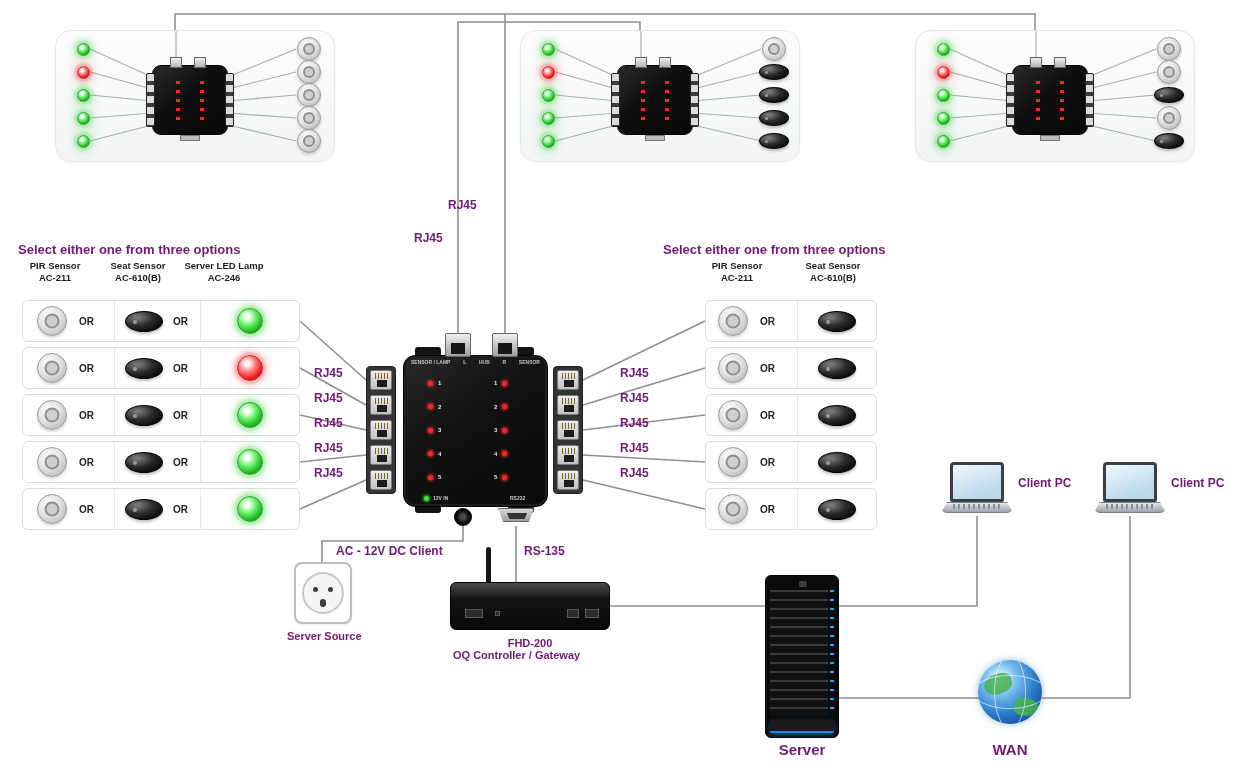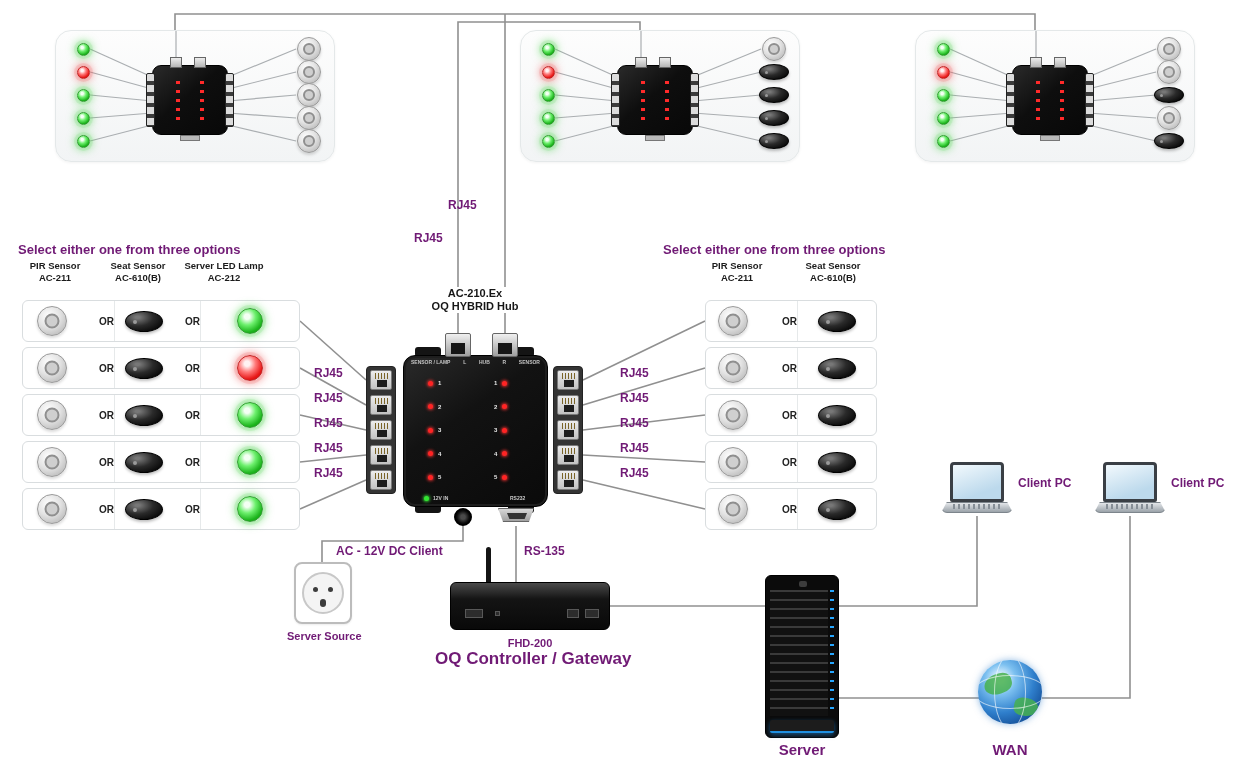--- a/index.html
+++ b/index.html
@@ -40,21 +40,21 @@
   
   .mini-hub { position:absolute; width:88px; height:86px; }
   .mh-body { position:absolute; left:6px; top:8px; width:76px; height:70px; background:linear-gradient(140deg,#2a2a2a,#0e0e0e 45%,#080808); border-radius:9px; border:1px solid #000; }
   .mh-port { position:absolute; top:0; width:12px; height:11px; background:linear-gradient(#ededed,#b5b5b5); border:1px solid #666; }
   .mh-strip { position:absolute; top:16px; width:9px; height:54px; background:repeating-linear-gradient(to bottom,#dcdcdc 0 7px,#3b3b3b 7px 11px); border:1px solid #222; border-radius:2px; }
   .mh-leds { position:absolute; top:24px; width:4px; height:42px; background:repeating-linear-gradient(to bottom,#ff2a2a 0 3px,transparent 3px 9px); }
   .mh-db9 { position:absolute; left:34px; top:78px; width:20px; height:6px; background:#b9b9b9; border:1px solid #777; }
 
   
   .opt-row { position:absolute; height:42px; background:#fff; border:1px solid #d9dddf; border-radius:6px; display:flex; align-items:center; }
-  .grp { display:flex; align-items:center; height:100%;justify-content:space-between; }
+  .grp { display:flex; align-items:center; height:100%; }
   .g1 { width:92px; padding-left:14px; border-right:1px solid #e6e9ea; gap:12px; }
   .g2 { width:86px; padding-left:10px; border-right:1px solid #e6e9ea; gap:10px; }
   .g3 { flex:1; justify-content:center; }
   .r1 { width:92px; padding-left:12px; border-right:1px solid #e6e9ea; gap:12px; }
   .r2 { flex:1; justify-content:center; }
   .or { font-size:10px; font-weight:bold; color:#222; }
 
   
   .hub-body { position:absolute; left:403px; top:355px; width:145px; height:152px; background:linear-gradient(145deg,#2a2a2a,#121212 40%,#0a0a0a); border-radius:12px; border:1px solid #000; box-shadow:inset 0 0 0 2px #1e1e1e; }
   .ear { position:absolute; width:26px; height:10px; background:#141414; border-radius:3px; }
@@ -290,21 +290,21 @@
   <div class="col-hdr" style="left:15px;top:260px;width:80px">
     <span>PIR Sensor</span>
       <span>AC-211</span>
   </div>
   <div class="col-hdr" style="left:100px;top:260px;width:76px">
     <span>Seat Sensor</span>
       <span>AC-610(B)</span>
   </div>
   <div class="col-hdr" style="left:176px;top:260px;width:96px">
     <span>Server LED Lamp</span>
-      <span>AC-212</span>
+      <span>AC-246</span>
   </div>
 
   <div class="opt-row" style="left:22px;top:300px;width:278px">
     <div class="grp g1">
         <span class="dev-pir"></span>
         <span class="or">OR</span>
       </div>
     <div class="grp g2">
         <span class="dev-seat"></span>
         <span class="or">OR</span>
@@ -427,24 +427,20 @@
         <span class="dev-seat"></span>
       </div>
   </div>
 
   <div class="lbl lbl-rj" style="left:620px;top:366px">RJ45</div>
   <div class="lbl lbl-rj" style="left:620px;top:391px">RJ45</div>
   <div class="lbl lbl-rj" style="left:620px;top:416px">RJ45</div>
   <div class="lbl lbl-rj" style="left:620px;top:441px">RJ45</div>
   <div class="lbl lbl-rj" style="left:620px;top:466px">RJ45</div>
 
-  <div class="hub-title">
-    <div>AC-210.Ex</div>
-    <div>OQ HYBRID Hub</div>
-  </div>
 
   <span class="ear" style="left:415px;top:347px"></span>
   <span class="ear" style="left:508px;top:347px"></span>
   <span class="ear" style="left:415px;top:503px"></span>
   <span class="ear" style="left:508px;top:503px"></span>
   <div class="hub-body"></div>
   <span class="hub-port" style="left:445px"></span>
   <span class="hub-port" style="left:492px"></span>
 
   <div class="hub-header">
@@ -539,21 +535,21 @@
   <div class="lbl" style="left:287px;top:630px;width:72px;text-align:center;font-size:11px">Server Source</div>
 
   <span class="antenna"></span>
   <div class="gw-body">
     <span class="gw-p" style="left:14px;top:26px;width:18px;height:9px"></span>
     <span class="gw-p" style="left:44px;top:28px;width:5px;height:5px"></span>
     <span class="gw-p" style="left:116px;top:26px;width:12px;height:9px"></span>
     <span class="gw-p" style="left:134px;top:26px;width:14px;height:9px"></span>
   </div>
   <div class="lbl" style="left:460px;top:637px;width:140px;text-align:center;font-size:11px">FHD-200</div>
-  <div class="lbl" style="left:435px;top:649px;width:190px;font-size:17px">OQ Controller / Gateway</div>
+  <div class="lbl" style="left:453px;top:649px;width:190px;font-size:11px">OQ Controller / Gateway</div>
 
   <div class="server">
     <span class="sv-top"></span>
     <span class="sv-slats"></span>
     <span class="sv-leds"></span>
     <span class="sv-base"></span>
   </div>
   <div class="lbl lbl-big" style="left:762px;top:741px;width:80px;position:absolute">Server</div>
 
   <div class="globe">

